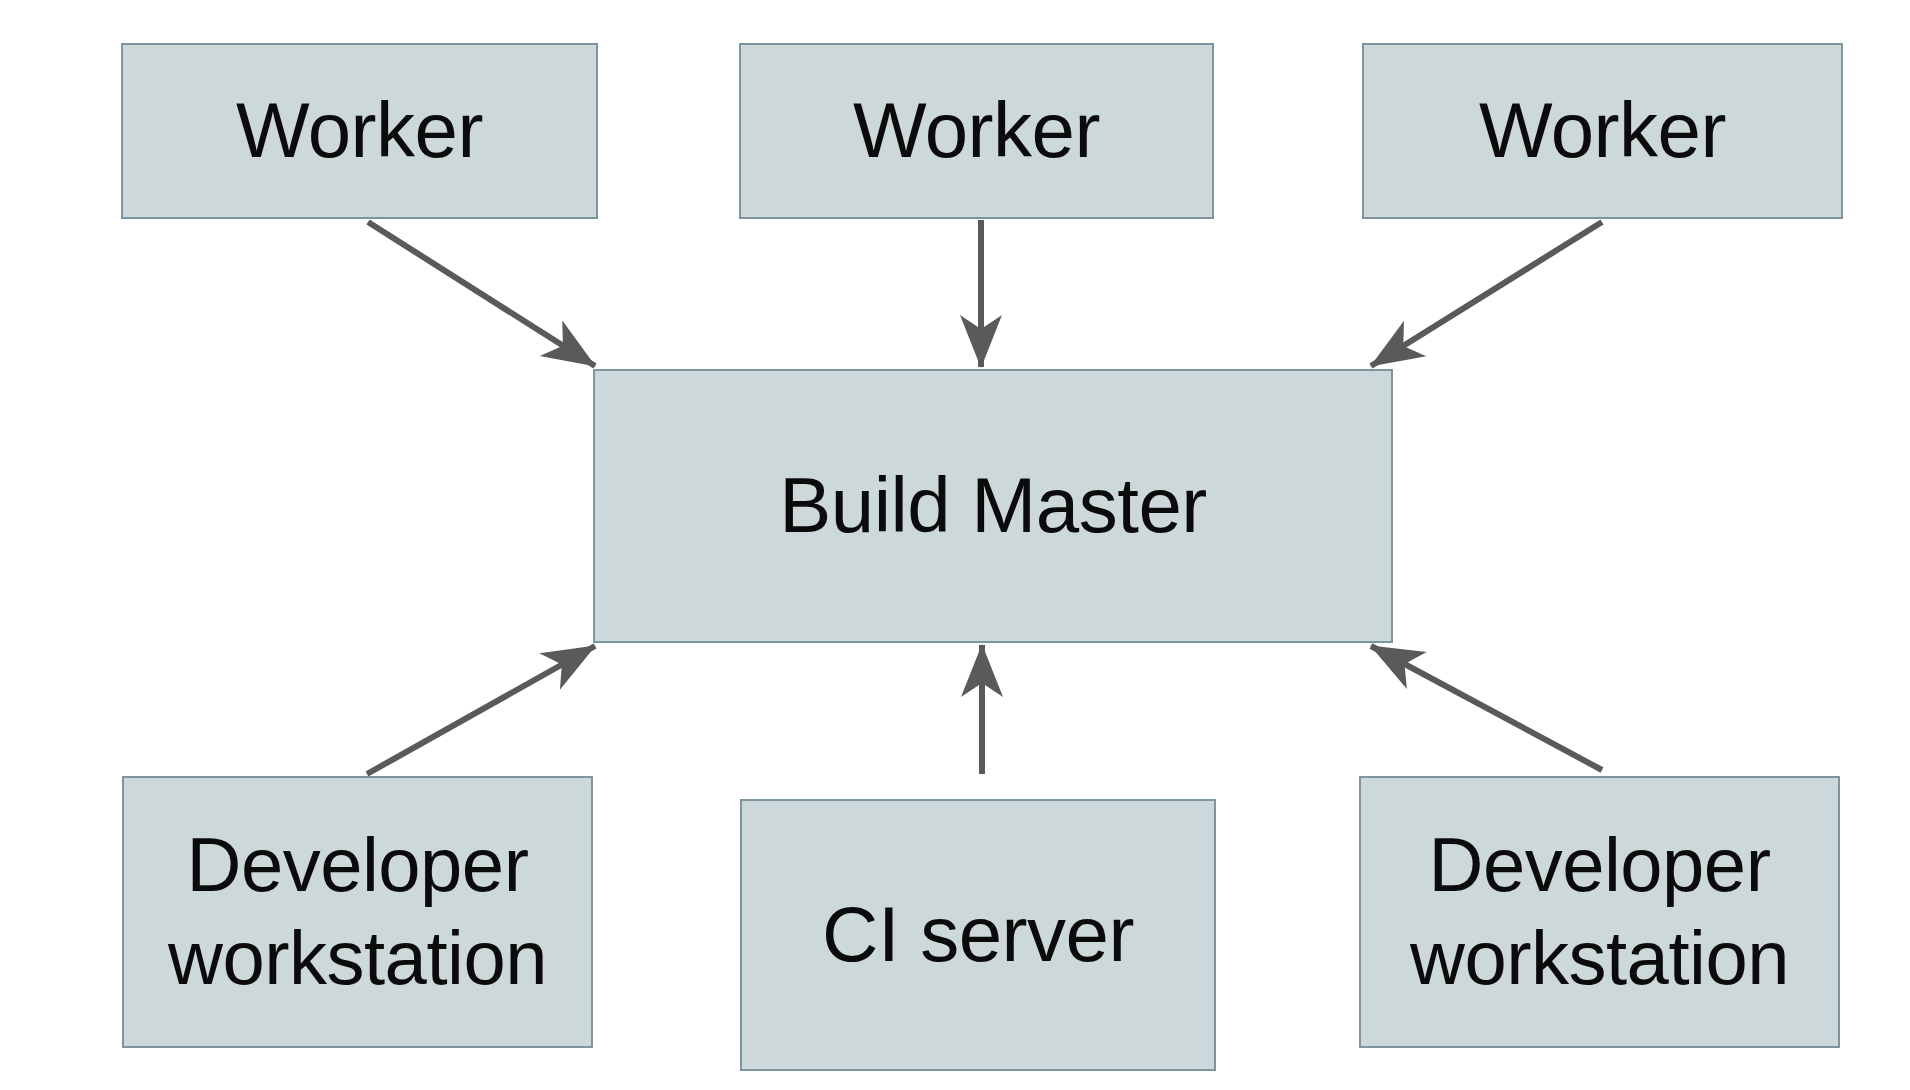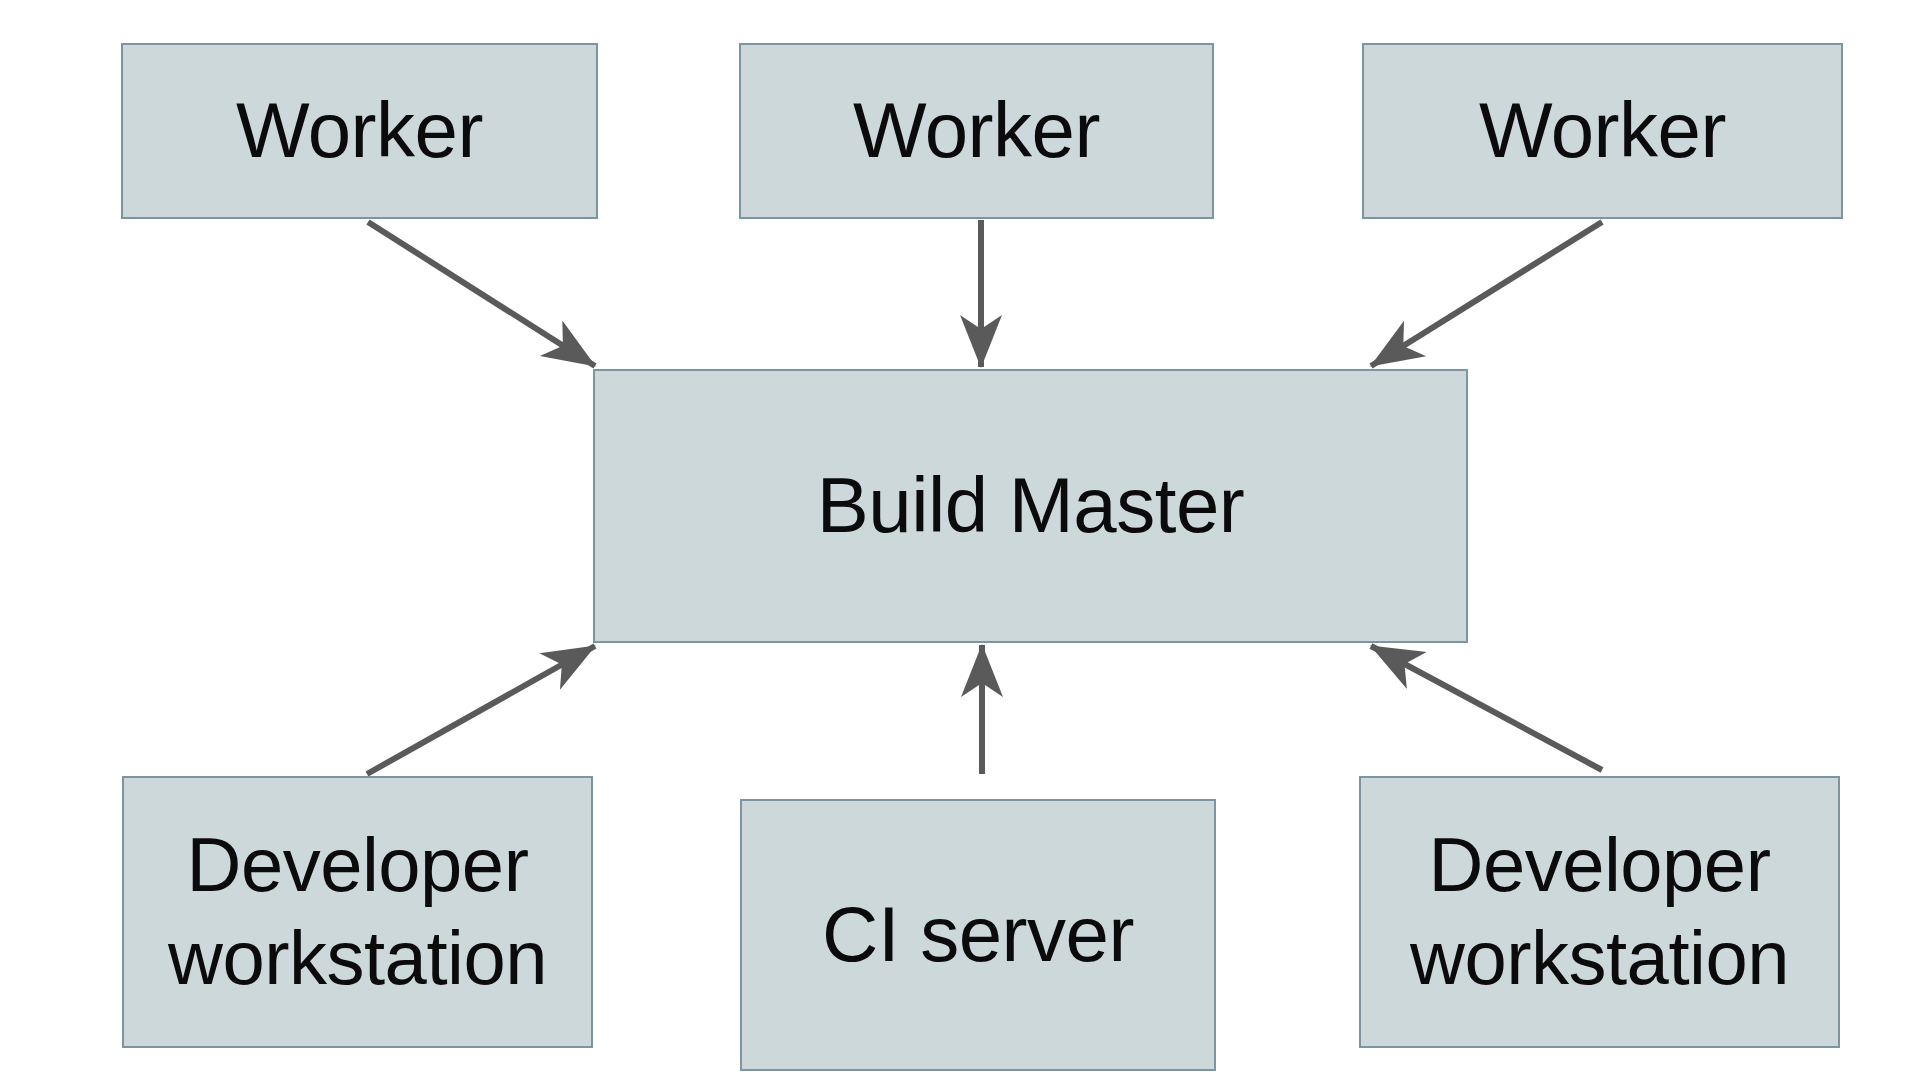--- a/index.html
+++ b/index.html
@@ -61,21 +61,21 @@
   <div id="nodes-layer">
       <div class="node" style="left: 121px; top: 43px; width: 477px; height: 176px; font-size: 78px;">
         <span class="label">Worker</span>
       </div>
       <div class="node" style="left: 739px; top: 43px; width: 475px; height: 176px; font-size: 78px;">
         <span class="label">Worker</span>
       </div>
       <div class="node" style="left: 1362px; top: 43px; width: 481px; height: 176px; font-size: 78px;">
         <span class="label">Worker</span>
       </div>
-      <div class="node" style="left: 593px; top: 369px; width: 875px; height: 274px; font-size: 78px; justify-content: center;">
+      <div class="node" style="left: 593px; top: 369px; width: 800px; height: 274px; font-size: 78px; justify-content: center;">
         <span class="label">Build Master</span>
       </div>
       <div class="node" style="left: 122px; top: 776px; width: 471px; height: 272px; font-size: 76px;">
         <span class="label">Developer workstation</span>
       </div>
       <div class="node" style="left: 740px; top: 799px; width: 476px; height: 272px; font-size: 78px;">
         <span class="label">CI server</span>
       </div>
       <div class="node" style="left: 1359px; top: 776px; width: 481px; height: 272px; font-size: 76px;">
         <span class="label">Developer workstation</span>

